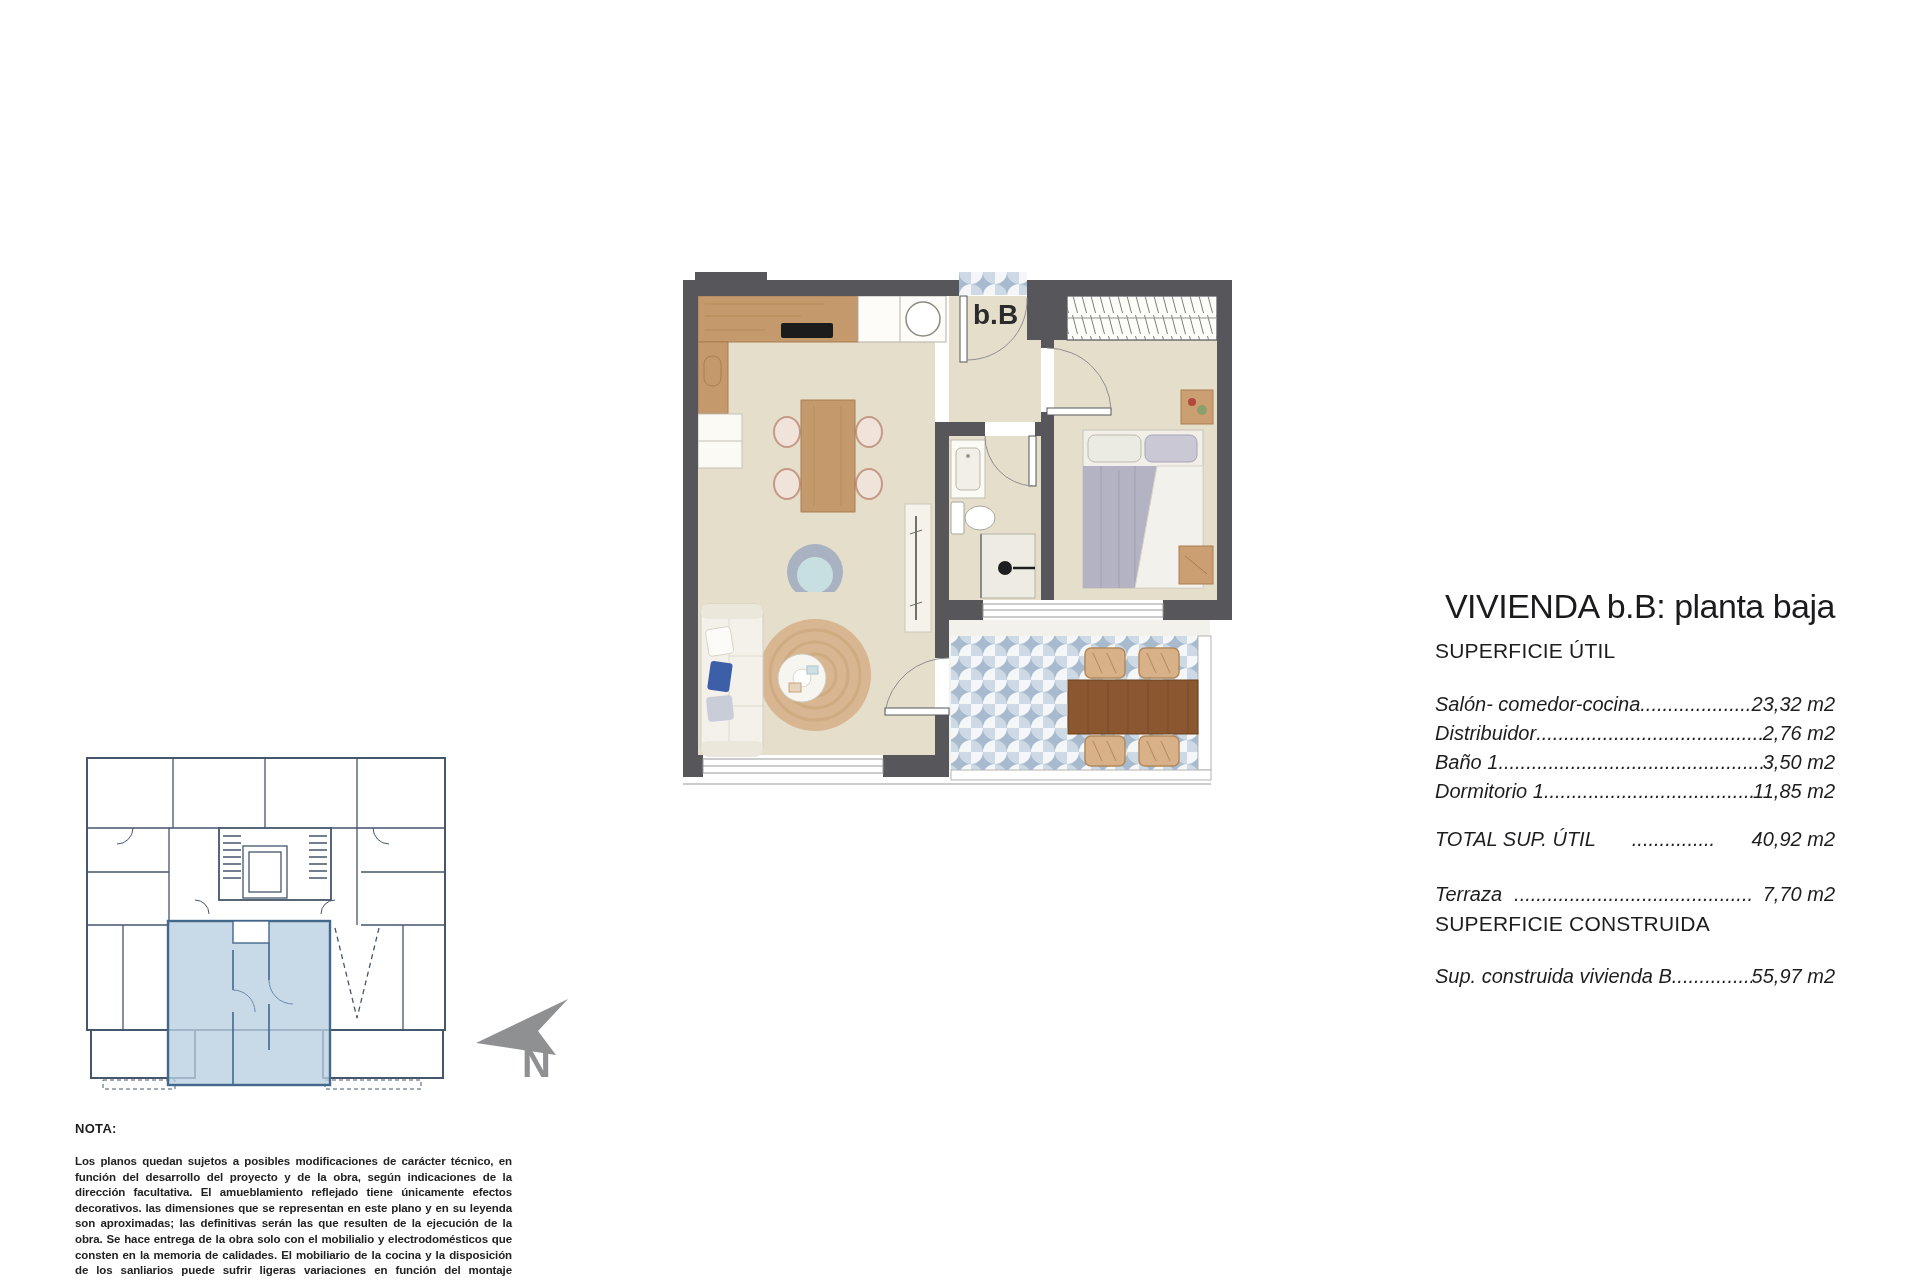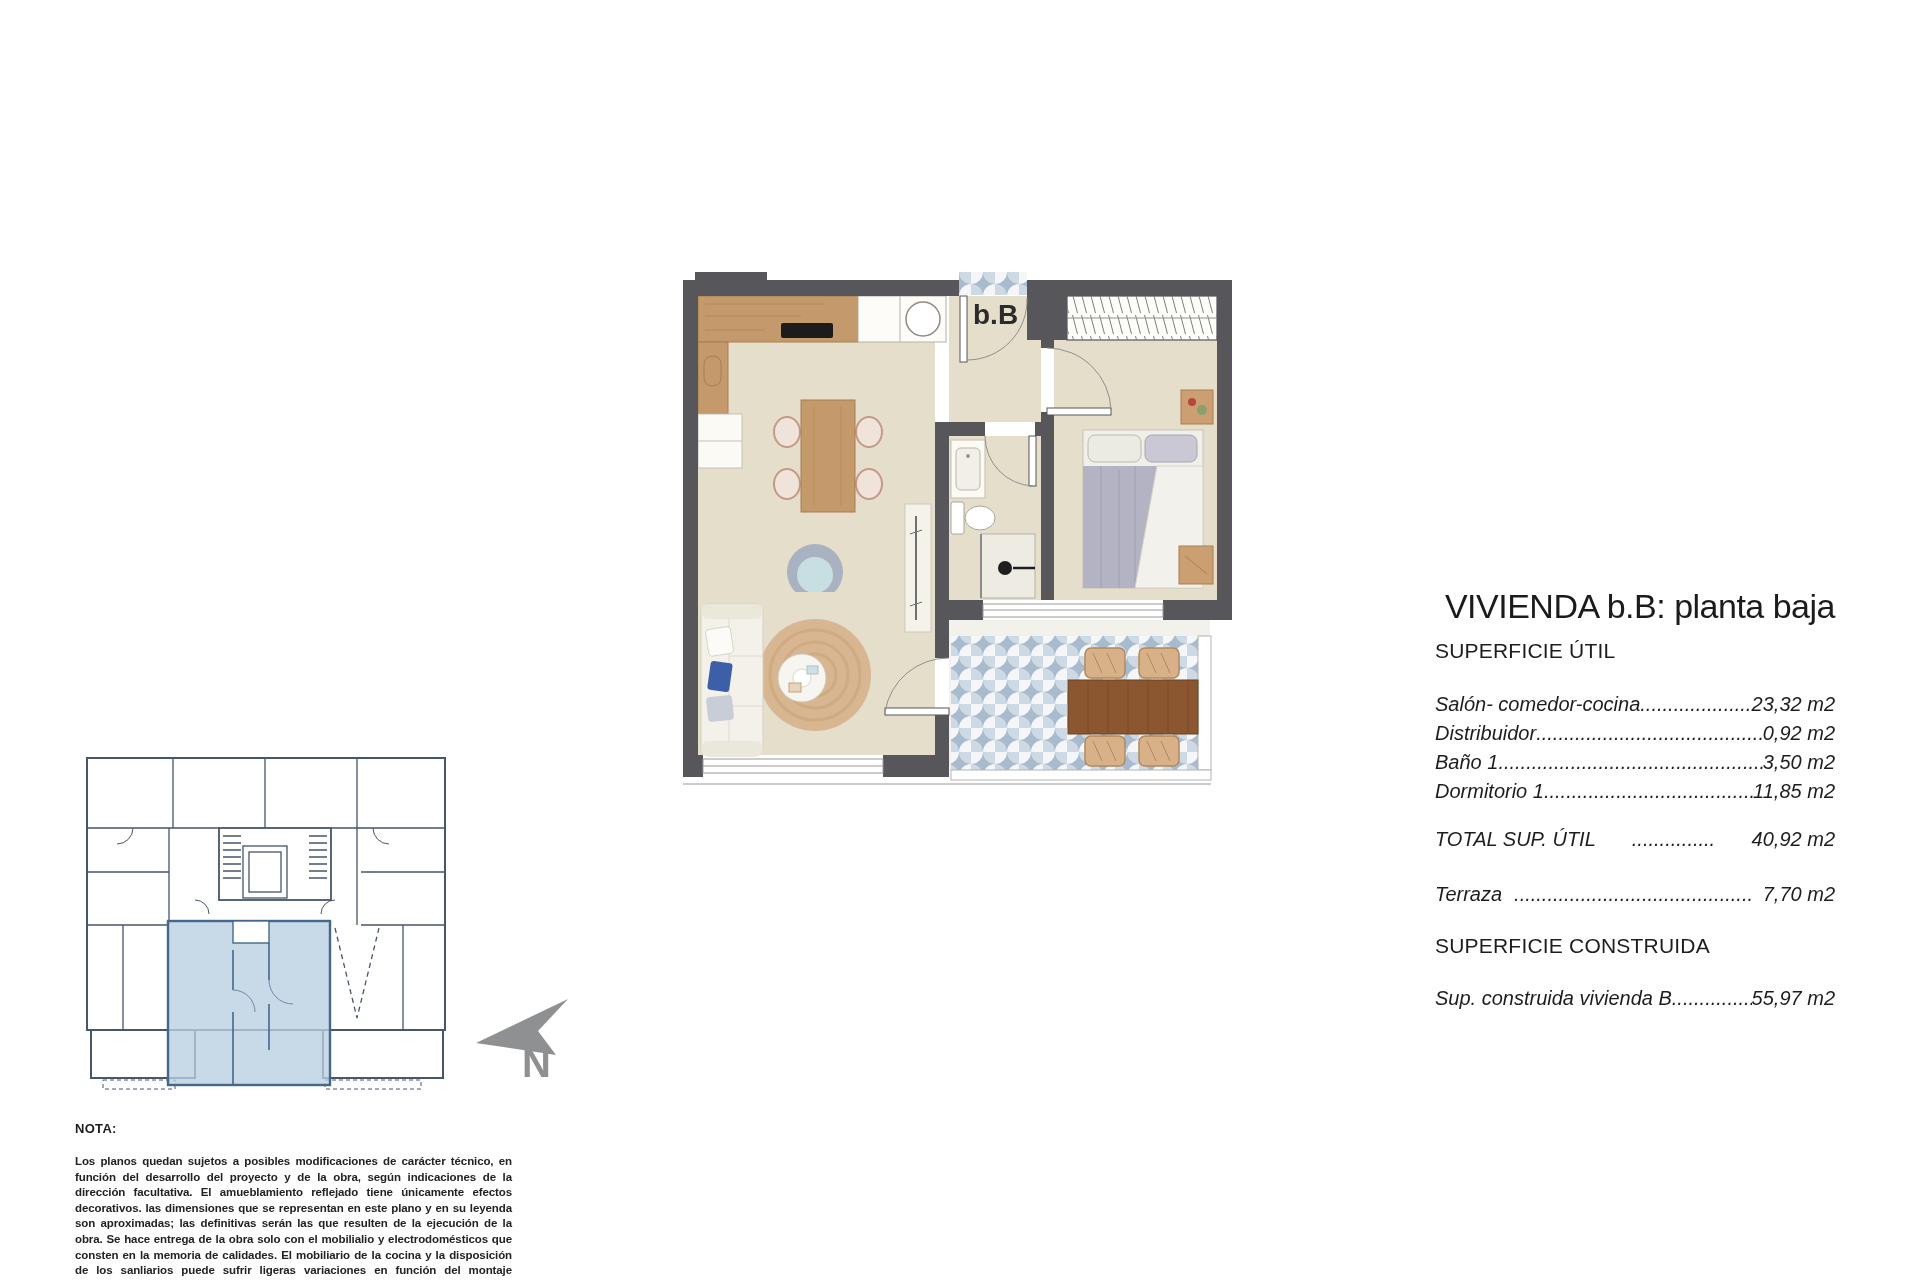--- a/index.html
+++ b/index.html
@@ -12,21 +12,21 @@
   .titleblock{position:absolute;left:1435px;top:585px;width:400px;}
   .tb-title{font-size:34px;line-height:42px;letter-spacing:-0.5px;color:#1b1b1d;text-align:right;}
   .tb-heading{font-size:21px;margin-top:12px;letter-spacing:0.2px;}
   .tb-rows{margin-top:30px;}
   .row{display:flex;align-items:baseline;height:29px;font-size:20px;font-style:italic;}
   .row .lbl{white-space:nowrap;}
   .row .dots{flex:1 1 auto;min-width:0;overflow:hidden;white-space:nowrap;}
   .row .val{white-space:nowrap;}
   .row--total{margin-top:19px;gap:36px;}
   .row--terraza{margin-top:26px;gap:12px;}
-  .tb-heading2{font-size:21px;margin-top:22px;letter-spacing:0.2px;}
+  .tb-heading2{font-size:21px;letter-spacing:0.2px;}
   .row--construida{margin-top:29px;}
 
   
   .nota{position:absolute;left:75px;top:1121px;width:437px;}
   .nota-heading{font-size:13px;font-weight:700;letter-spacing:0.3px;}
   .nota-text{margin:18px 0 0 0;font-size:11.5px;font-weight:700;line-height:15.6px;text-align:justify;letter-spacing:-0.1px;color:#222;}
 </style>
 </head>
 <body>
 
@@ -256,21 +256,21 @@
 
     <div class="tb-rows">
       <div class="row">
         <span class="lbl">Salón- comedor-cocina</span>
         <span class="dots">................................................................</span>
         <span class="val">23,32 m2</span>
       </div>
       <div class="row">
         <span class="lbl">Distribuidor</span>
         <span class="dots">................................................................</span>
-        <span class="val">0,92 m2</span>
+        <span class="val">2,76 m2</span>
       </div>
       <div class="row">
         <span class="lbl">Baño 1</span>
         <span class="dots">................................................................</span>
         <span class="val">3,50 m2</span>
       </div>
       <div class="row">
         <span class="lbl">Dormitorio 1</span>
         <span class="dots">................................................................</span>
         <span class="val">11,85 m2</span>

